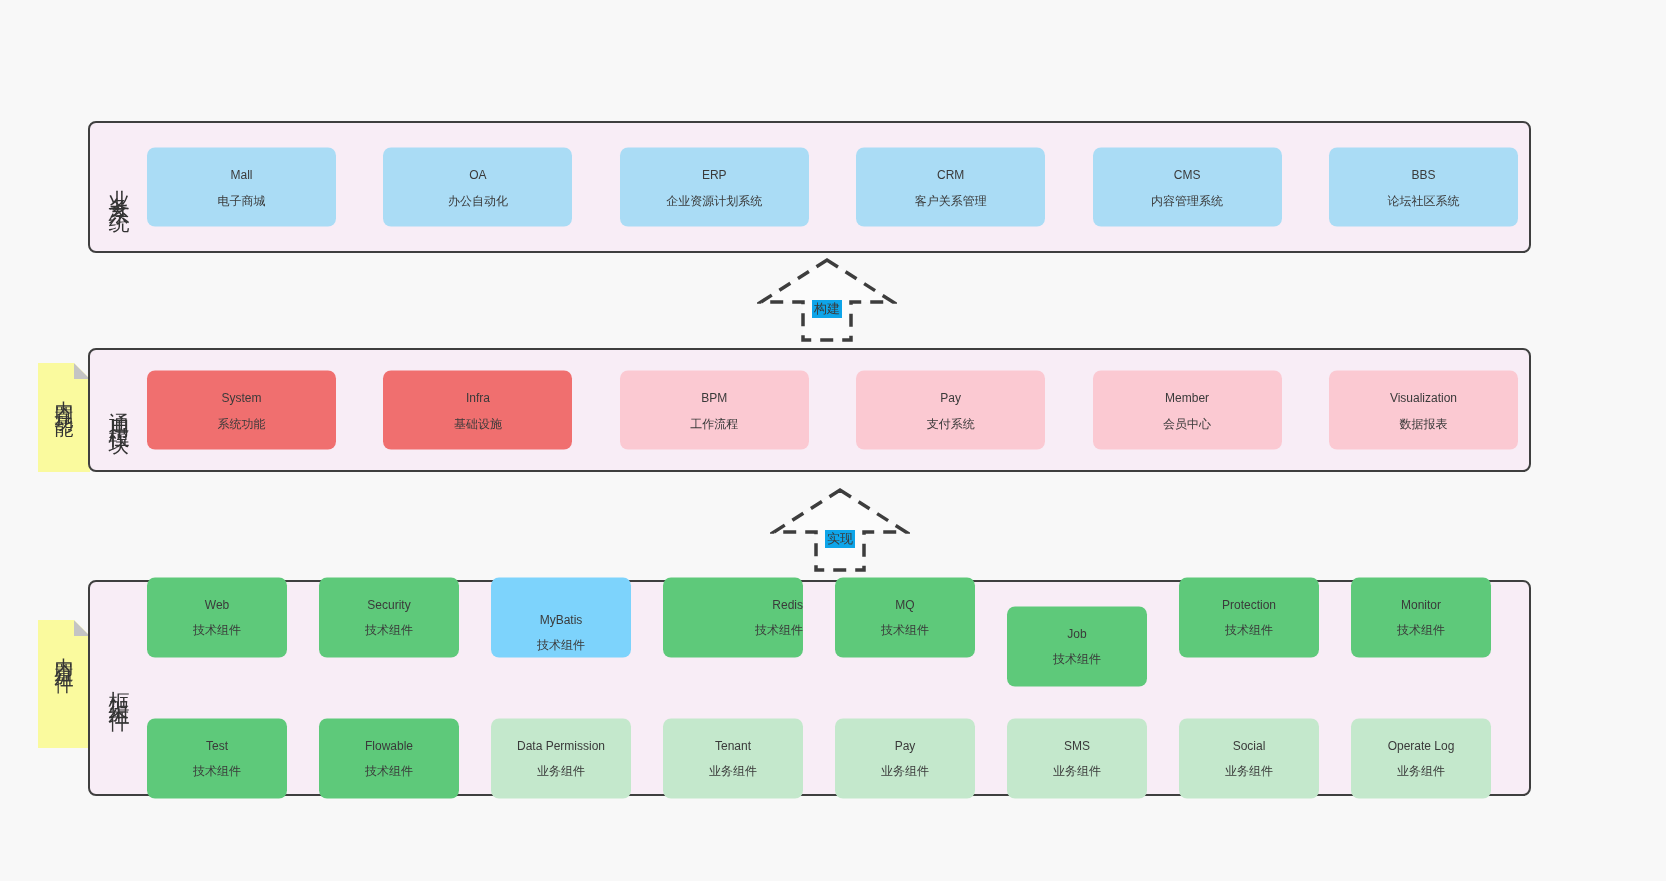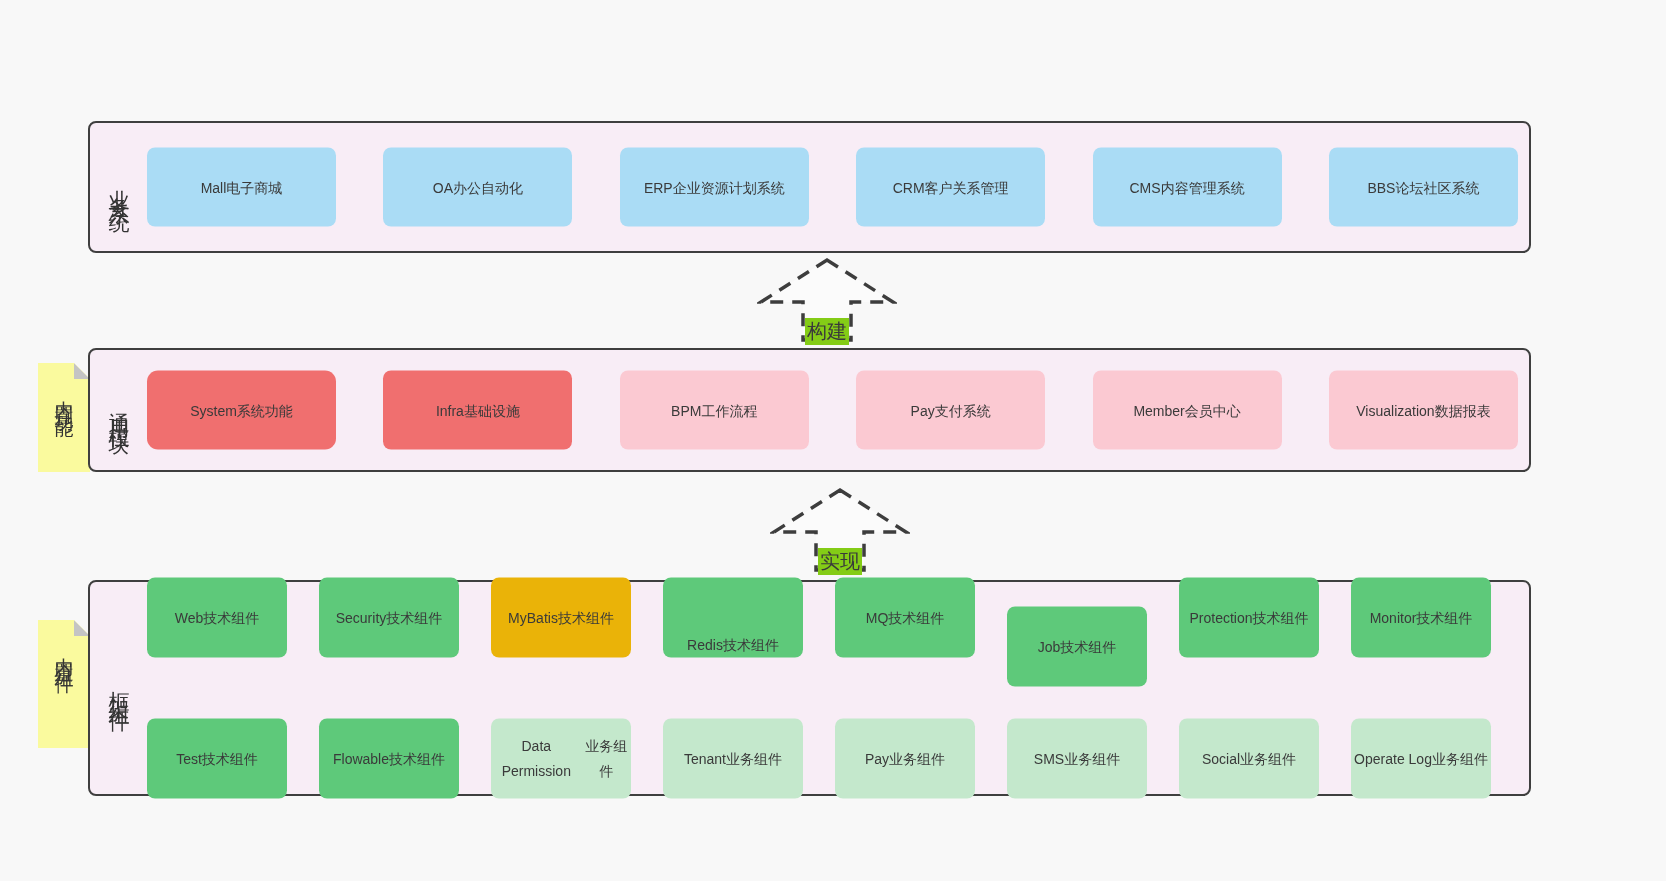--- a/index.html
+++ b/index.html
@@ -22,23 +22,23 @@
   .boxes-row{
     position:absolute;left:57px;top:50%;transform:translateY(-50%);
     width:1371px;display:flex;justify-content:space-between;
   }
   .boxes-grid{
     position:absolute;left:57px;top:50%;transform:translateY(-50%);
     display:grid;grid-template-columns:repeat(8,140px);
     column-gap:35px;row-gap:20px;gap:32px;
   }
   .box{
-    border-radius:8px;display:flex;flex-direction:row;
+    border-radius:8px;display:flex;flex-direction:column;
     justify-content:center;align-items:center;text-align:center;
-    font-size:14px;line-height:26px;color:#3a3a3a;
+    font-size:12px;line-height:26px;color:#3a3a3a;
   }
   .boxes-row .box{width:189px;height:79px;}
   .boxes-grid .box{width:140px;height:80px;line-height:25px;}
   .box .t{white-space:pre-line;}
   .tag{
     position:absolute;left:38px;width:52px;z-index:1;
     background:#fafa9e;
     clip-path:polygon(0 0,calc(100% - 16px) 0,100% 16px,100% 100%,0 100%);
   }
   .tag .fold{
@@ -47,22 +47,22 @@
     clip-path:polygon(0 0,100% 100%,0 100%);
   }
   .tag .tag-text{
     position:absolute;left:50%;top:22px;transform:translateX(-50%);
     writing-mode:vertical-rl;text-orientation:upright;
     font-size:19px;letter-spacing:6px;color:#333;white-space:nowrap;
   }
   .arrow{position:absolute;width:140px;height:88px;z-index:1;}
   .arrow svg{display:block;}
   .arrow .arrow-label{
-    position:absolute;left:50%;top:62px;transform:translateX(-50%);
-    font-size:20px;color:#3a3a3a;background:#84cc16;padding:0 2px;
+    position:absolute;left:50%;top:44px;transform:translateX(-50%);
+    font-size:13px;color:#3a3a3a;background:#0ea5e9;padding:0 2px;
     white-space:nowrap;
   }
   #panel-business{top:121px;height:132px;}
   #panel-common{top:348px;height:124px;}
   #panel-framework{top:580px;height:216px;}
   #arrow-build{left:757px;top:256px;}
   #arrow-implement{left:770px;top:486px;}
   #tag-common{top:363px;height:109px;}
   #tag-framework{top:620px;height:128px;}
 </style>
@@ -107,21 +107,21 @@
 </div>
 
 <div class="tag" id="tag-common" style="background: rgb(250, 250, 158);">
   <span class="fold" style="background: rgb(196, 196, 196);"></span>
   <span class="tag-text">内置功能</span>
 </div>
 
 <section class="panel" id="panel-common" style="background: rgb(248, 237, 246); border-color: rgb(63, 63, 63);">
   <div class="v-label">通用模块</div>
   <div class="boxes-row">
-      <div class="box" style="background: rgb(240, 111, 111); border-radius: 11px;">
+      <div class="box" style="background: rgb(240, 111, 111);">
         <div class="t">System</div>
         <div class="s">系统功能</div>
       </div>
       <div class="box" style="background: rgb(240, 111, 111);">
         <div class="t">Infra</div>
         <div class="s">基础设施</div>
       </div>
       <div class="box" style="background: rgb(251, 201, 210);">
         <div class="t">BPM</div>
         <div class="s">工作流程</div>
@@ -157,21 +157,21 @@
   <div class="v-label">框架组件</div>
   <div class="boxes-grid">
       <div class="box" style="background: rgb(94, 201, 122);">
         <div class="t">Web</div>
         <div class="s">技术组件</div>
       </div>
       <div class="box" style="background: rgb(94, 201, 122);">
         <div class="t">Security</div>
         <div class="s">技术组件</div>
       </div>
-      <div class="box" style="background: #eab308;">
+      <div class="box" style="background: #7dd3fc; justify-content: flex-end;">
         <div class="t">MyBatis</div>
         <div class="s">技术组件</div>
       </div>
       <div class="box" style="background: rgb(94, 201, 122); align-items: flex-end;">
         <div class="t">Redis</div>
         <div class="s">技术组件</div>
       </div>
       <div class="box" style="background: rgb(94, 201, 122);">
         <div class="t">MQ</div>
         <div class="s">技术组件</div>

